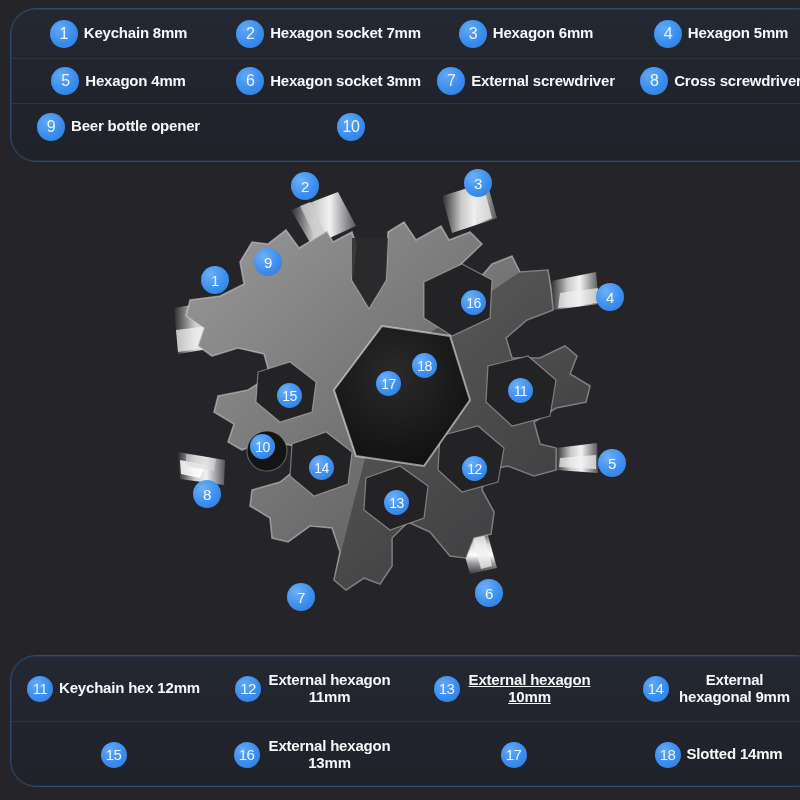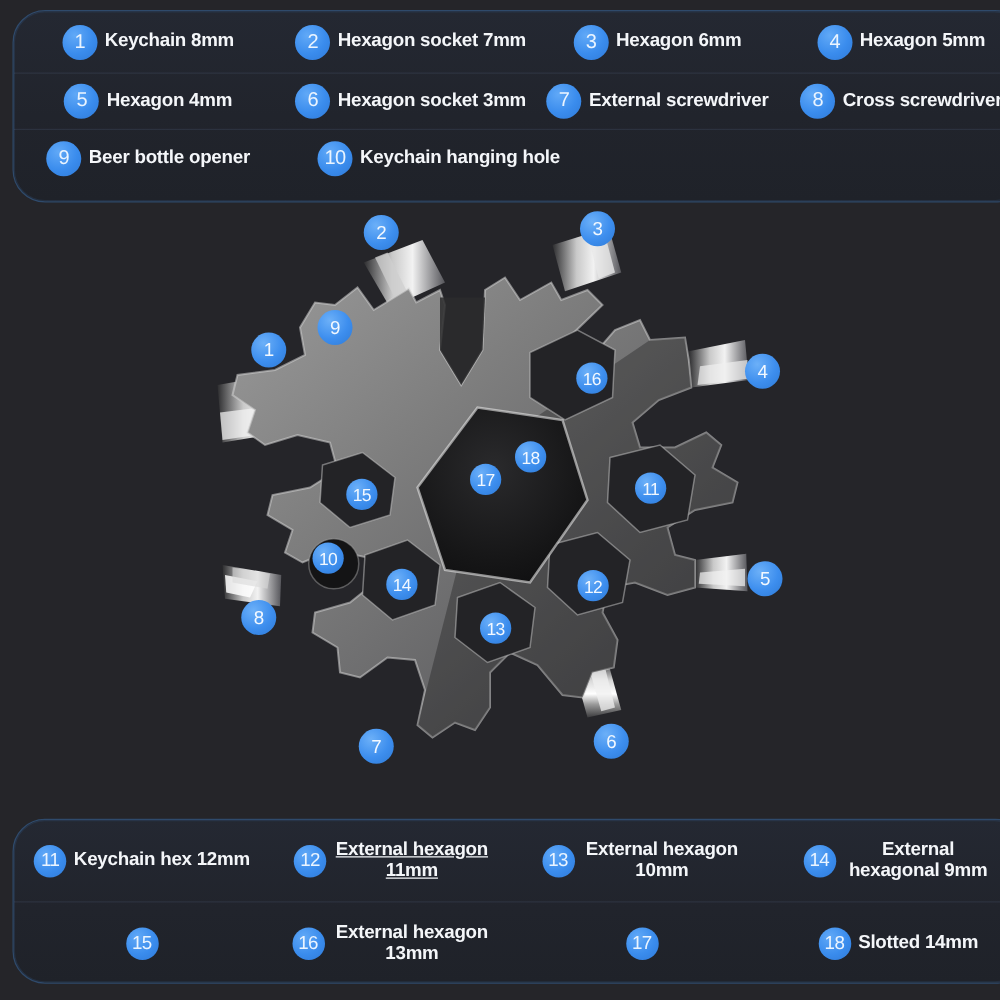--- a/index.html
+++ b/index.html
@@ -139,21 +139,20 @@
     </div>
   </div>
 
   <div class="legend-row" style="height:45px;">
     <div class="legend-cell" style="width:215px;">
       <span class="badge badge-lg">9</span>
       <span class="cap">Beer bottle opener</span>
     </div>
     <div class="legend-cell" style="width:250px;">
       <span class="badge badge-lg">10</span>
-      <span class="cap">Keychain hanging hole</span>
     </div>
   </div>
 
 </div>
 
 <div id="stage">
 
   <svg id="tool-svg" width="800" height="500" viewBox="0 0 800 500">
     <defs>
       <linearGradient id="bodyGrad" x1="0" y1="0" x2="1" y2="1">
@@ -277,25 +276,25 @@
 
 <div id="bottom-panel" class="legend-panel">
 
   <div class="legend-row" style="height:66px;">
     <div class="legend-cell" style="width:205px;">
       <span class="badge badge-md">11</span>
       <span class="cap">Keychain hex 12mm</span>
     </div>
     <div class="legend-cell" style="width:195px;">
       <span class="badge badge-md">12</span>
-      <span class="cap wrap" style="width:125px;text-decoration:underline;">External hexagon 11mm</span>
+      <span class="cap wrap" style="width:125px;">External hexagon 11mm</span>
     </div>
     <div class="legend-cell" style="width:205px;">
       <span class="badge badge-md">13</span>
-      <span class="cap wrap" style="width:128px;">External hexagon 10mm</span>
+      <span class="cap wrap" style="width:128px;text-decoration:underline;">External hexagon 10mm</span>
     </div>
     <div class="legend-cell" style="width:205px;">
       <span class="badge badge-md">14</span>
       <span class="cap wrap" style="width:120px;">External hexagonal 9mm</span>
     </div>
   </div>
 
   <div class="legend-row" style="height:65px;">
     <div class="legend-cell" style="width:205px;">
       <span class="badge badge-md">15</span>

